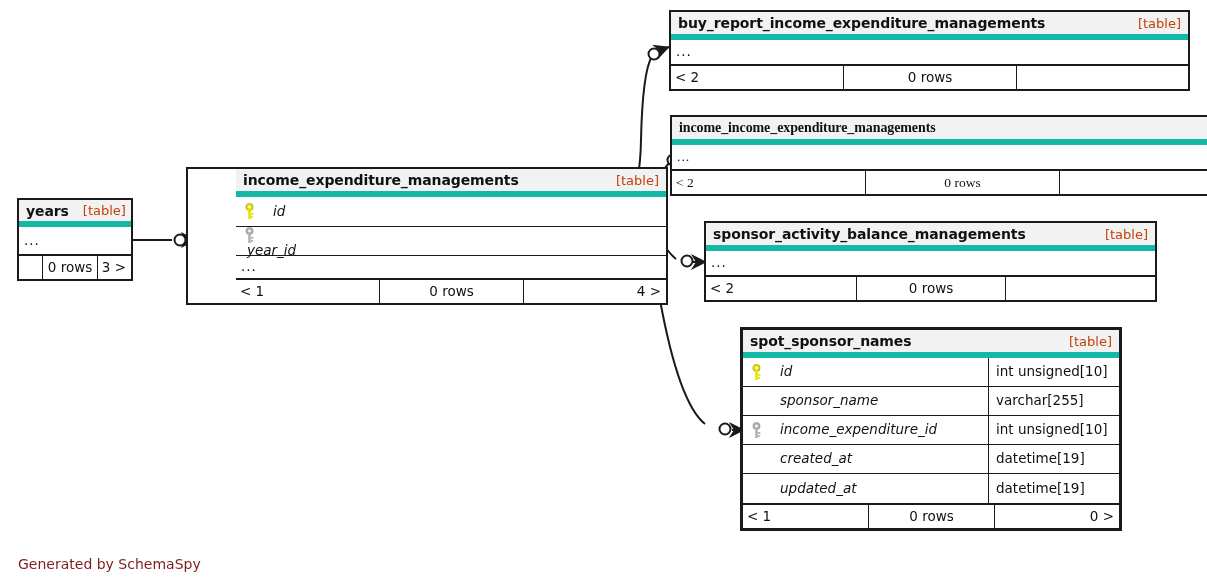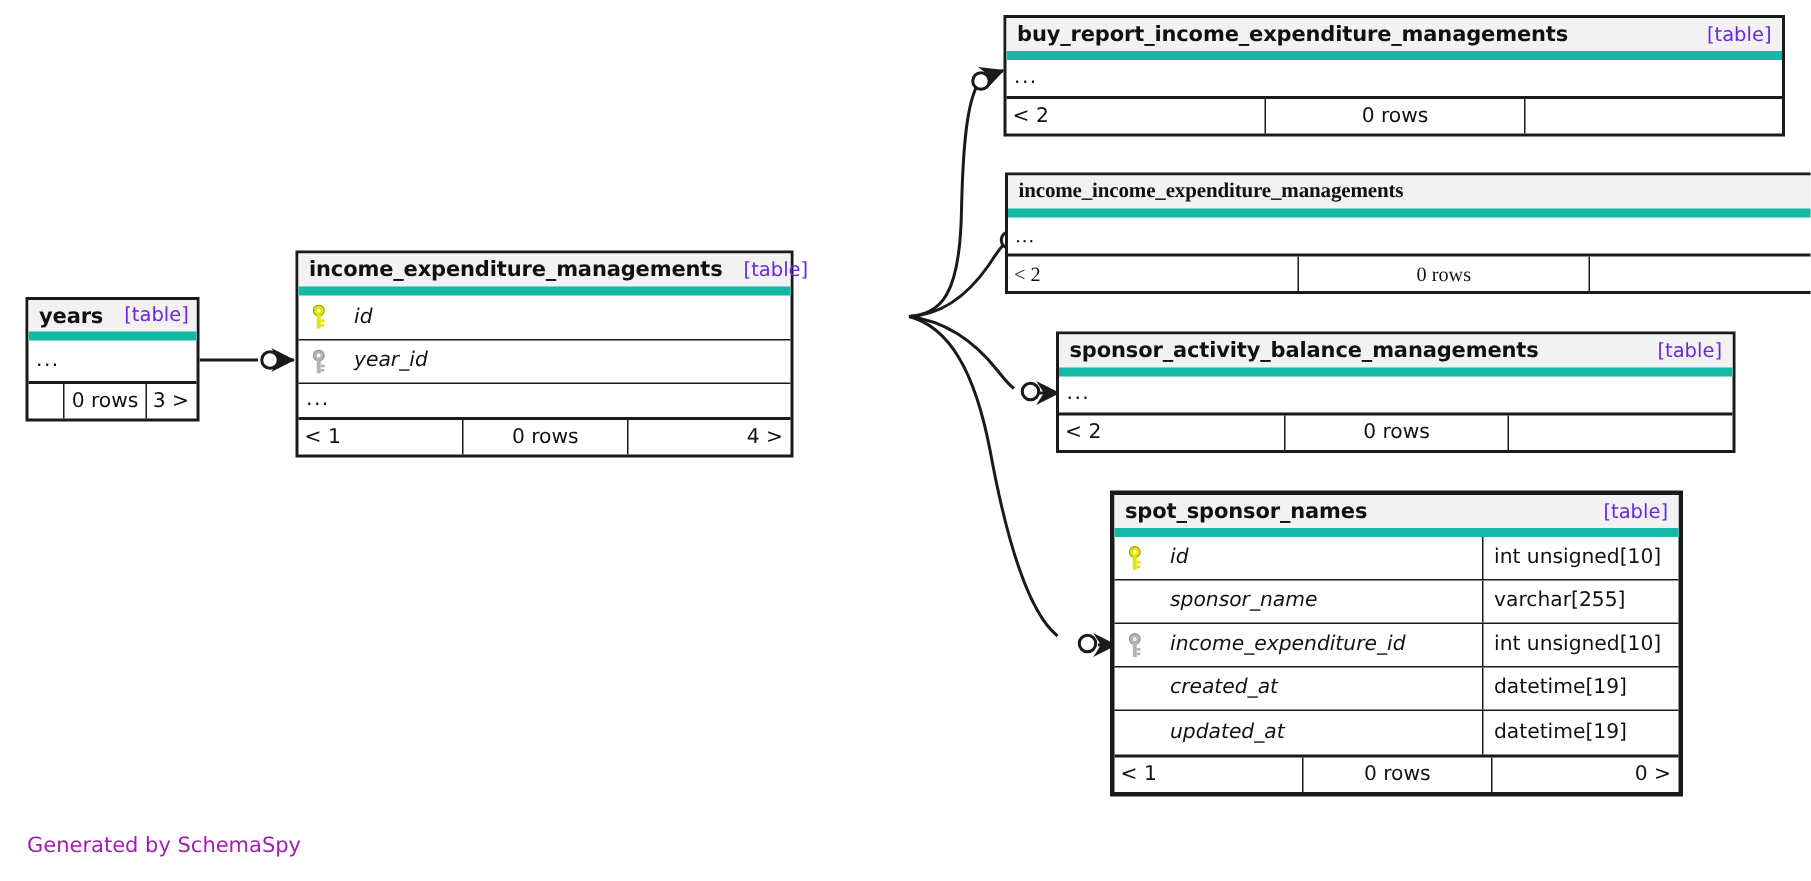--- a/index.html
+++ b/index.html
@@ -57,21 +57,21 @@
     padding: 0 7px;
     white-space: nowrap;
   }
   .tbl-title .tname {
     font-weight: bold;
     font-size: 14px;
     letter-spacing: -0.1px;
   }
   .tbl-title .ttag {
     font-size: 13px;
-    color: #6d28d9;
+    color: #c2410c;
     padding-left: 14px;
   }
 
   
   .col-row {
     display: flex;
     align-items: stretch;
     border-bottom: 1.5px solid #1a1a1a;
     box-sizing: border-box;
     height: 29px;
@@ -141,21 +141,21 @@
   .fc.right  { justify-content: flex-end; padding-right: 5px; }
 
   
   .foot-3equal .fc { flex: 1 1 33.333%; }
 
   .caption {
     position: absolute;
     left: 18px;
     top: 556px;
     font-size: 14px;
-    color: #a21caf;
+    color: #7f1d1d;
     z-index: 3;
     white-space: nowrap;
   }
 </style>
 </head>
 <body>
 
 <div id="diagram">
 
   <svg id="edges" viewBox="0 0 1207 587" width="1207" height="587">
@@ -195,153 +195,153 @@
       <span class="ttag">[table]</span>
     </div>
     <div class="ell-row" style="height:27px; border-bottom:none;">...</div>
     <div class="tbl-foot">
       <div class="fc left" style="flex:0 0 23px;"></div>
       <div class="fc center" style="flex:0 0 55px;">0 rows</div>
       <div class="fc right" style="flex:1 1 auto;">3 &gt;</div>
     </div>
   </div>
 
-  <div class="tbl" style="left:197px; top:167px; width:332px;">
+  <div class="tbl" style="left:186px; top:167px; width:482px;padding-left:48px;">
     <div class="tbl-title" style="height:28px;">
       <span class="tname">income_expenditure_managements</span>
       <span class="ttag">[table]</span>
     </div>
 
     <div class="col-row" style="height:30px;">
       <div class="keycell">
         <svg width="13" height="17" viewBox="0 0 13 17" aria-hidden="true">
           <circle cx="6.5" cy="4" r="3.6" fill="#e5e500" stroke="#9a9a00" stroke-width="0.7"></circle>
           <circle cx="6.5" cy="4" r="1.3" fill="#ffffff"></circle>
           <rect x="5.2" y="6.5" width="2.6" height="9.5" fill="#e5e500"></rect>
           <rect x="7.8" y="10" width="2.6" height="1.8" fill="#e5e500"></rect>
           <rect x="7.8" y="13" width="2.3" height="1.8" fill="#e5e500"></rect>
         </svg>
       </div>
       <div class="col-name">
         <span class="col-label">id</span>
       </div>
     </div>
 
+    <div class="col-row" style="height:29px;flex-direction:column;">
+      <div class="keycell">
+        <svg width="13" height="17" viewBox="0 0 13 17" aria-hidden="true">
+          <circle cx="6.5" cy="4" r="3.6" fill="#b3b3b3" stroke="#8e8e8e" stroke-width="0.7"></circle>
+          <circle cx="6.5" cy="4" r="1.3" fill="#ffffff"></circle>
+          <rect x="5.2" y="6.5" width="2.6" height="9.5" fill="#b3b3b3"></rect>
+          <rect x="7.8" y="10" width="2.6" height="1.8" fill="#b3b3b3"></rect>
+          <rect x="7.8" y="13" width="2.3" height="1.8" fill="#b3b3b3"></rect>
+        </svg>
+      </div>
+      <div class="col-name">
+        <span class="col-label">year_id</span>
+      </div>
+    </div>
+
+    <div class="ell-row" style="height:22px; border-bottom:none;">...</div>
+
+    <div class="tbl-foot foot-3equal">
+      <div class="fc left">&lt; 1</div>
+      <div class="fc center">0 rows</div>
+      <div class="fc right">4 &gt;</div>
+    </div>
+  </div>
+
+  <div class="tbl" style="left:669px; top:10px; width:521px;">
+    <div class="tbl-title" style="height:28px;">
+      <span class="tname">buy_report_income_expenditure_managements</span>
+      <span class="ttag">[table]</span>
+    </div>
+    <div class="ell-row" style="height:24px; border-bottom:none;">...</div>
+    <div class="tbl-foot foot-3equal">
+      <div class="fc left">&lt; 2</div>
+      <div class="fc center">0 rows</div>
+      <div class="fc right"></div>
+    </div>
+  </div>
+
+  <div class="tbl" style="left:670px; top:115px; width:584px;font-family:Liberation Serif, serif;">
+    <div class="tbl-title" style="height:28px;">
+      <span class="tname">income_income_expenditure_managements</span>
+      <span class="ttag">[table]</span>
+    </div>
+    <div class="ell-row" style="height:24px; border-bottom:none;">...</div>
+    <div class="tbl-foot foot-3equal">
+      <div class="fc left">&lt; 2</div>
+      <div class="fc center">0 rows</div>
+      <div class="fc right"></div>
+    </div>
+  </div>
+
+  <div class="tbl" style="left:704px; top:221px; width:453px;text-align:center;">
+    <div class="tbl-title" style="height:28px;">
+      <span class="tname">sponsor_activity_balance_managements</span>
+      <span class="ttag">[table]</span>
+    </div>
+    <div class="ell-row" style="height:24px; border-bottom:none;">...</div>
+    <div class="tbl-foot foot-3equal">
+      <div class="fc left">&lt; 2</div>
+      <div class="fc center">0 rows</div>
+      <div class="fc right"></div>
+    </div>
+  </div>
+
+  <div class="tbl focus" style="left:740px; top:327px; width:382px;">
+    <div class="tbl-title" style="height:28px;">
+      <span class="tname">spot_sponsor_names</span>
+      <span class="ttag">[table]</span>
+    </div>
+
+    <div class="col-row" style="height:29px;">
+      <div class="keycell">
+        <svg width="13" height="17" viewBox="0 0 13 17" aria-hidden="true">
+          <circle cx="6.5" cy="4" r="3.6" fill="#e5e500" stroke="#9a9a00" stroke-width="0.7"></circle>
+          <circle cx="6.5" cy="4" r="1.3" fill="#ffffff"></circle>
+          <rect x="5.2" y="6.5" width="2.6" height="9.5" fill="#e5e500"></rect>
+          <rect x="7.8" y="10" width="2.6" height="1.8" fill="#e5e500"></rect>
+          <rect x="7.8" y="13" width="2.3" height="1.8" fill="#e5e500"></rect>
+        </svg>
+      </div>
+      <div class="col-name">
+        <span class="col-label">id</span>
+      </div>
+      <div class="col-type" style="flex:0 0 131px;">int unsigned[10]</div>
+    </div>
+
+    <div class="col-row" style="height:29px;">
+      <div class="keycell empty"></div>
+      <div class="col-name">
+        <span class="col-label">sponsor_name</span>
+      </div>
+      <div class="col-type" style="flex:0 0 131px;">varchar[255]</div>
+    </div>
+
     <div class="col-row" style="height:29px;">
       <div class="keycell">
         <svg width="13" height="17" viewBox="0 0 13 17" aria-hidden="true">
           <circle cx="6.5" cy="4" r="3.6" fill="#b3b3b3" stroke="#8e8e8e" stroke-width="0.7"></circle>
           <circle cx="6.5" cy="4" r="1.3" fill="#ffffff"></circle>
           <rect x="5.2" y="6.5" width="2.6" height="9.5" fill="#b3b3b3"></rect>
           <rect x="7.8" y="10" width="2.6" height="1.8" fill="#b3b3b3"></rect>
           <rect x="7.8" y="13" width="2.3" height="1.8" fill="#b3b3b3"></rect>
         </svg>
       </div>
       <div class="col-name">
-        <span class="col-label">year_id</span>
-      </div>
-    </div>
-
-    <div class="ell-row" style="height:22px; border-bottom:none;">...</div>
-
-    <div class="tbl-foot foot-3equal">
-      <div class="fc left">&lt; 1</div>
-      <div class="fc center">0 rows</div>
-      <div class="fc right">4 &gt;</div>
-    </div>
-  </div>
-
-  <div class="tbl" style="left:669px; top:10px; width:521px;">
-    <div class="tbl-title" style="height:28px;">
-      <span class="tname">buy_report_income_expenditure_managements</span>
-      <span class="ttag">[table]</span>
-    </div>
-    <div class="ell-row" style="height:24px; border-bottom:none;">...</div>
-    <div class="tbl-foot foot-3equal">
-      <div class="fc left">&lt; 2</div>
-      <div class="fc center">0 rows</div>
-      <div class="fc right"></div>
-    </div>
-  </div>
-
-  <div class="tbl" style="left:670px; top:115px; width:584px;font-family:Liberation Serif, serif;">
-    <div class="tbl-title" style="height:28px;">
-      <span class="tname">income_income_expenditure_managements</span>
-      <span class="ttag">[table]</span>
-    </div>
-    <div class="ell-row" style="height:24px; border-bottom:none;">...</div>
-    <div class="tbl-foot foot-3equal">
-      <div class="fc left">&lt; 2</div>
-      <div class="fc center">0 rows</div>
-      <div class="fc right"></div>
-    </div>
-  </div>
-
-  <div class="tbl" style="left:704px; top:221px; width:453px;text-align:center;">
-    <div class="tbl-title" style="height:28px;">
-      <span class="tname">sponsor_activity_balance_managements</span>
-      <span class="ttag">[table]</span>
-    </div>
-    <div class="ell-row" style="height:24px; border-bottom:none;">...</div>
-    <div class="tbl-foot foot-3equal">
-      <div class="fc left">&lt; 2</div>
-      <div class="fc center">0 rows</div>
-      <div class="fc right"></div>
-    </div>
-  </div>
-
-  <div class="tbl focus" style="left:740px; top:327px; width:382px;">
-    <div class="tbl-title" style="height:28px;">
-      <span class="tname">spot_sponsor_names</span>
-      <span class="ttag">[table]</span>
-    </div>
-
-    <div class="col-row" style="height:29px;">
-      <div class="keycell">
-        <svg width="13" height="17" viewBox="0 0 13 17" aria-hidden="true">
-          <circle cx="6.5" cy="4" r="3.6" fill="#e5e500" stroke="#9a9a00" stroke-width="0.7"></circle>
-          <circle cx="6.5" cy="4" r="1.3" fill="#ffffff"></circle>
-          <rect x="5.2" y="6.5" width="2.6" height="9.5" fill="#e5e500"></rect>
-          <rect x="7.8" y="10" width="2.6" height="1.8" fill="#e5e500"></rect>
-          <rect x="7.8" y="13" width="2.3" height="1.8" fill="#e5e500"></rect>
-        </svg>
-      </div>
-      <div class="col-name">
-        <span class="col-label">id</span>
+        <span class="col-label">income_expenditure_id</span>
       </div>
       <div class="col-type" style="flex:0 0 131px;">int unsigned[10]</div>
     </div>
 
     <div class="col-row" style="height:29px;">
       <div class="keycell empty"></div>
       <div class="col-name">
-        <span class="col-label">sponsor_name</span>
-      </div>
-      <div class="col-type" style="flex:0 0 131px;">varchar[255]</div>
-    </div>
-
-    <div class="col-row" style="height:29px;">
-      <div class="keycell">
-        <svg width="13" height="17" viewBox="0 0 13 17" aria-hidden="true">
-          <circle cx="6.5" cy="4" r="3.6" fill="#b3b3b3" stroke="#8e8e8e" stroke-width="0.7"></circle>
-          <circle cx="6.5" cy="4" r="1.3" fill="#ffffff"></circle>
-          <rect x="5.2" y="6.5" width="2.6" height="9.5" fill="#b3b3b3"></rect>
-          <rect x="7.8" y="10" width="2.6" height="1.8" fill="#b3b3b3"></rect>
-          <rect x="7.8" y="13" width="2.3" height="1.8" fill="#b3b3b3"></rect>
-        </svg>
-      </div>
-      <div class="col-name">
-        <span class="col-label">income_expenditure_id</span>
-      </div>
-      <div class="col-type" style="flex:0 0 131px;">int unsigned[10]</div>
-    </div>
-
-    <div class="col-row" style="height:29px;">
-      <div class="keycell empty"></div>
-      <div class="col-name">
         <span class="col-label">created_at</span>
       </div>
       <div class="col-type" style="flex:0 0 131px;">datetime[19]</div>
     </div>
 
     <div class="col-row" style="height:29px; border-bottom:none;">
       <div class="keycell empty"></div>
       <div class="col-name">
         <span class="col-label">updated_at</span>
       </div>

